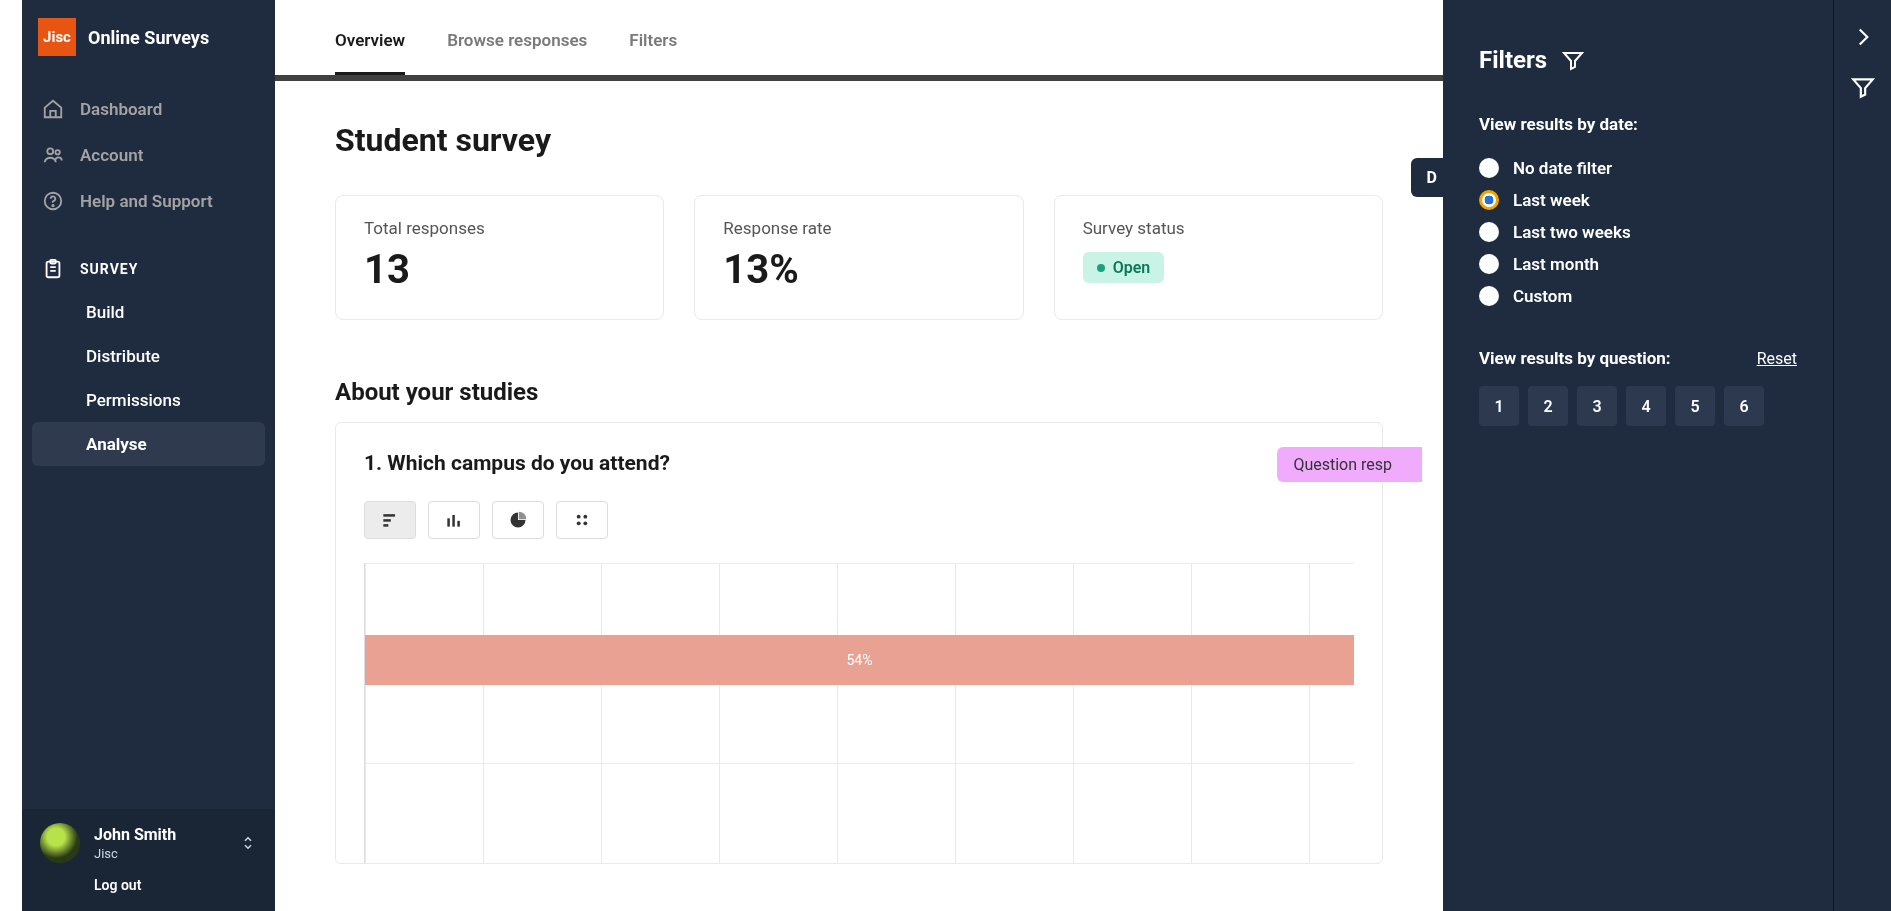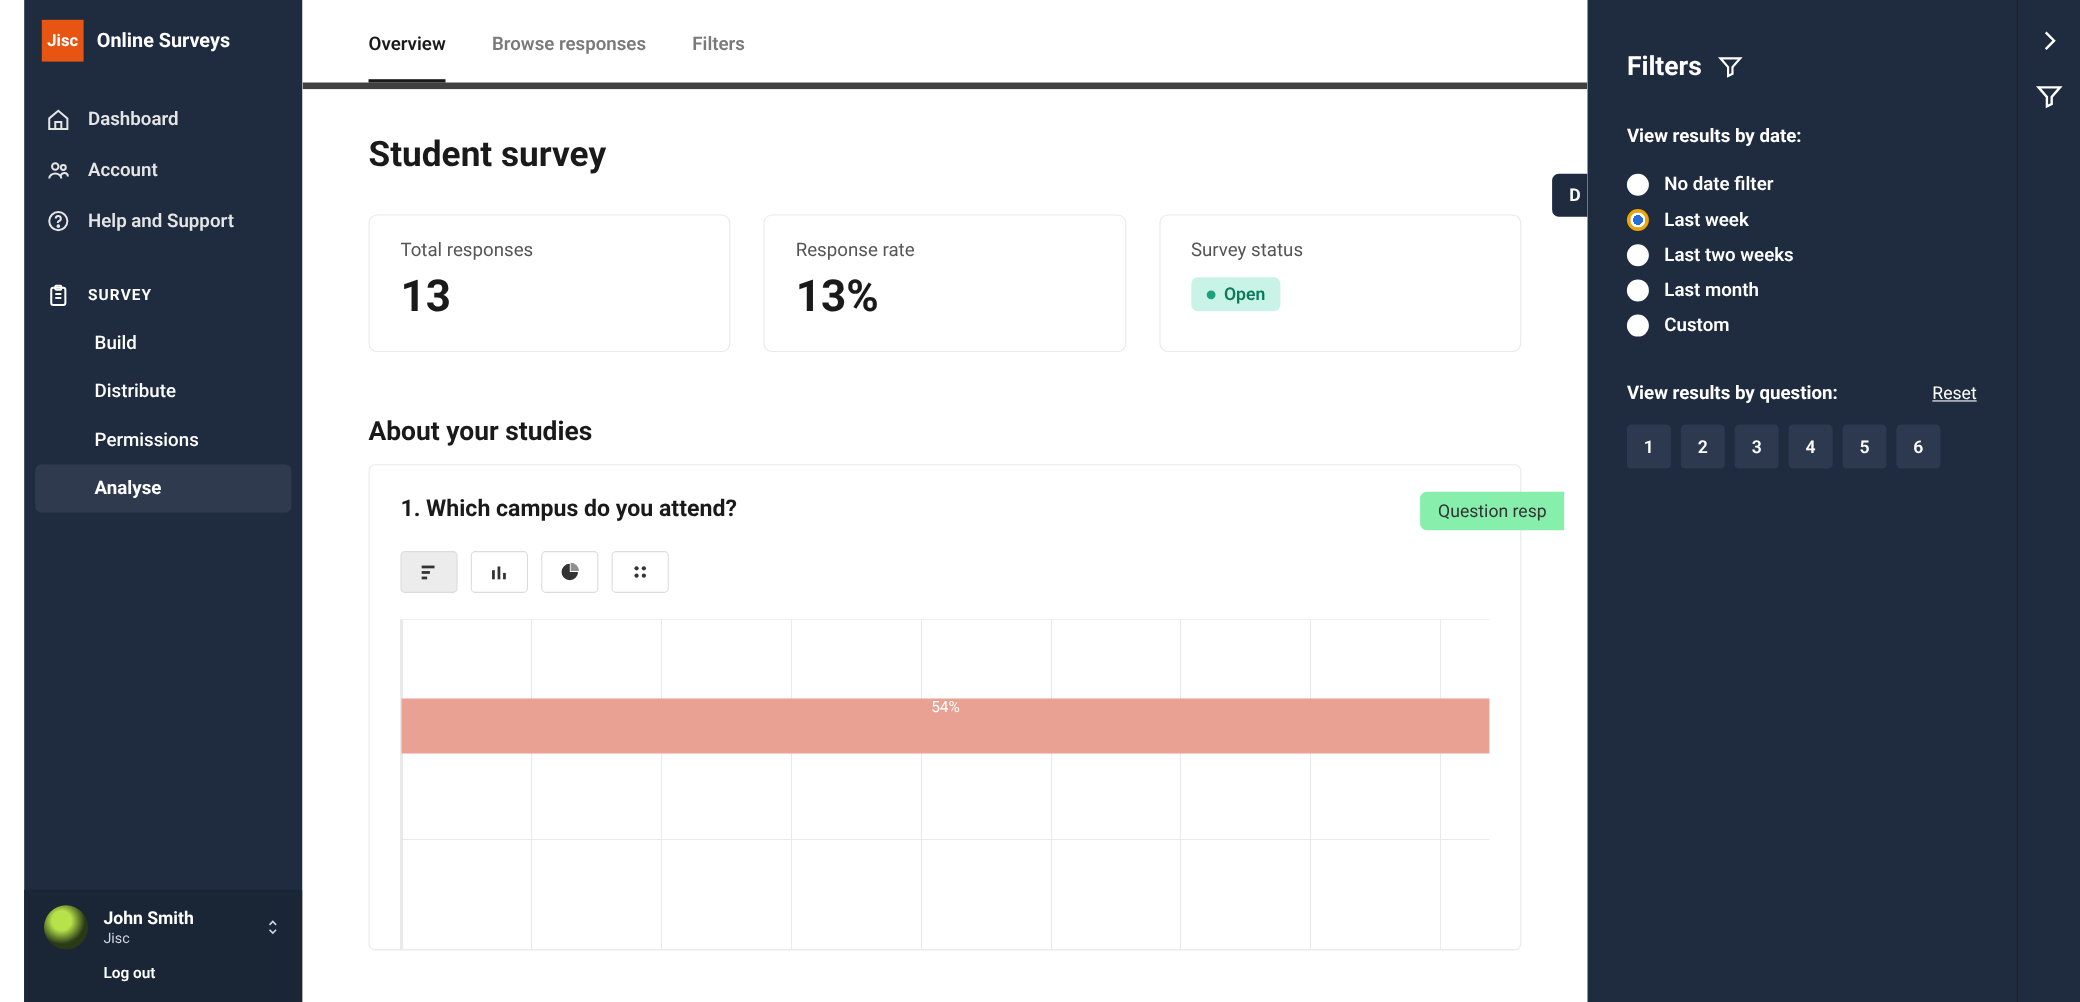--- a/index.html
+++ b/index.html
@@ -37,21 +37,21 @@
     font-weight: 700;
     font-size: 15px;
     display: flex; align-items: center; justify-content: center;
   }
   .brand-name { font-weight: 700; font-size: 18px; }
   .nav-section { padding: 4px 0; }
   .nav-item {
     display: flex; align-items: center; gap: 16px;
     padding: 12px 20px;
     font-size: 17px; font-weight: 600;
-    color: #e5e5e5; cursor: pointer;
+    color: #a3a3a3; cursor: pointer;
   }
   .nav-item .icon { width: 22px; height: 22px; display:flex; align-items:center; justify-content:center; flex-shrink:0;}
   .nav-heading {
     padding: 30px 20px 10px 20px;
     display: flex; align-items: center; gap: 16px;
     font-size: 14px; letter-spacing: 1px; font-weight: 700; text-transform: uppercase;
     color: #fff;
   }
   .nav-sub {
     padding: 12px 20px 12px 64px;
@@ -130,22 +130,22 @@
 
   .question-card {
     border: 1px solid #e9e9e9;
     border-radius: 6px;
     padding: 28px 28px 0 28px;
     position: relative;
   }
   .question-head { display:flex; justify-content:space-between; align-items:center; }
   .question-text { font-size: 21px; font-weight: 700; }
   .question-resp-tag {
-    background: #86efac; color: #333;
-    padding: 8px 16px 8px 16px; border-radius: 6px 0 0 6px;
+    background: #f0abfc; color: #333;
+    padding: 8px 30px 8px 16px; border-radius: 6px 0 0 6px;
     font-size: 16px;
     position: absolute; right: -40px; top: 24px;
   }
 
   .chart-type-row { display: flex; gap: 12px; margin-top: 26px; margin-bottom: 24px; }
   .chart-btn {
     width: 52px; height: 38px;
     border: 1px solid #dcdcdc; border-radius: 4px;
     display:flex; align-items:center; justify-content:center;
     background: #fff; cursor: pointer;
@@ -166,21 +166,21 @@
     flex:1; position:relative;
     border-left:1px solid #ddd;
     height: 300px;
     background:
       repeating-linear-gradient(to right, #e9e9e9 0 1px, transparent 1px 118px),
       repeating-linear-gradient(to bottom, #e9e9e9 0 1px, transparent 1px 100px);
   }
   .bar {
     position:absolute; height: 50px;
     background: #e9a193; color:#fff; font-size:14px;
-    display:flex; justify-content:center;
+    display:flex; align-items:center; justify-content:center;
     left:0;
   }
   .bar1 { top: 72px; }
 
   
   .filters-panel {
     width: 390px;
     background: #1f2b3f;
     color: #fff;
     padding: 46px 36px;

